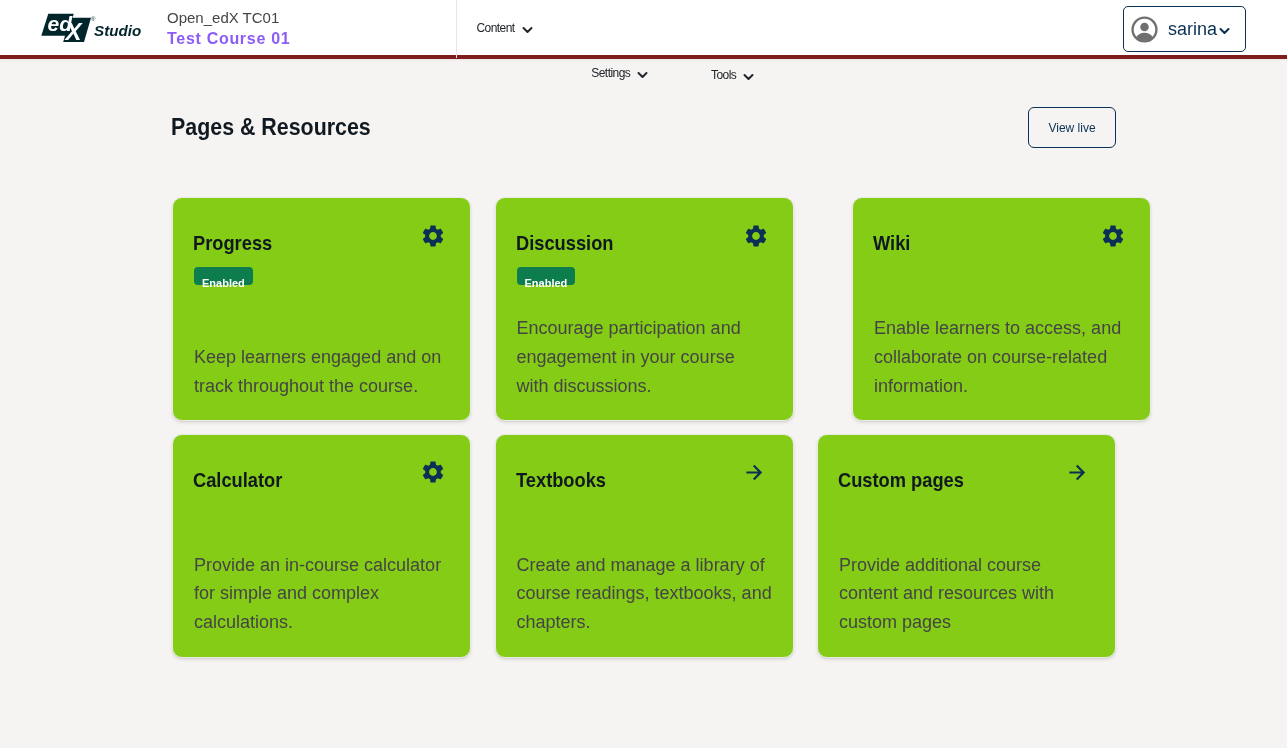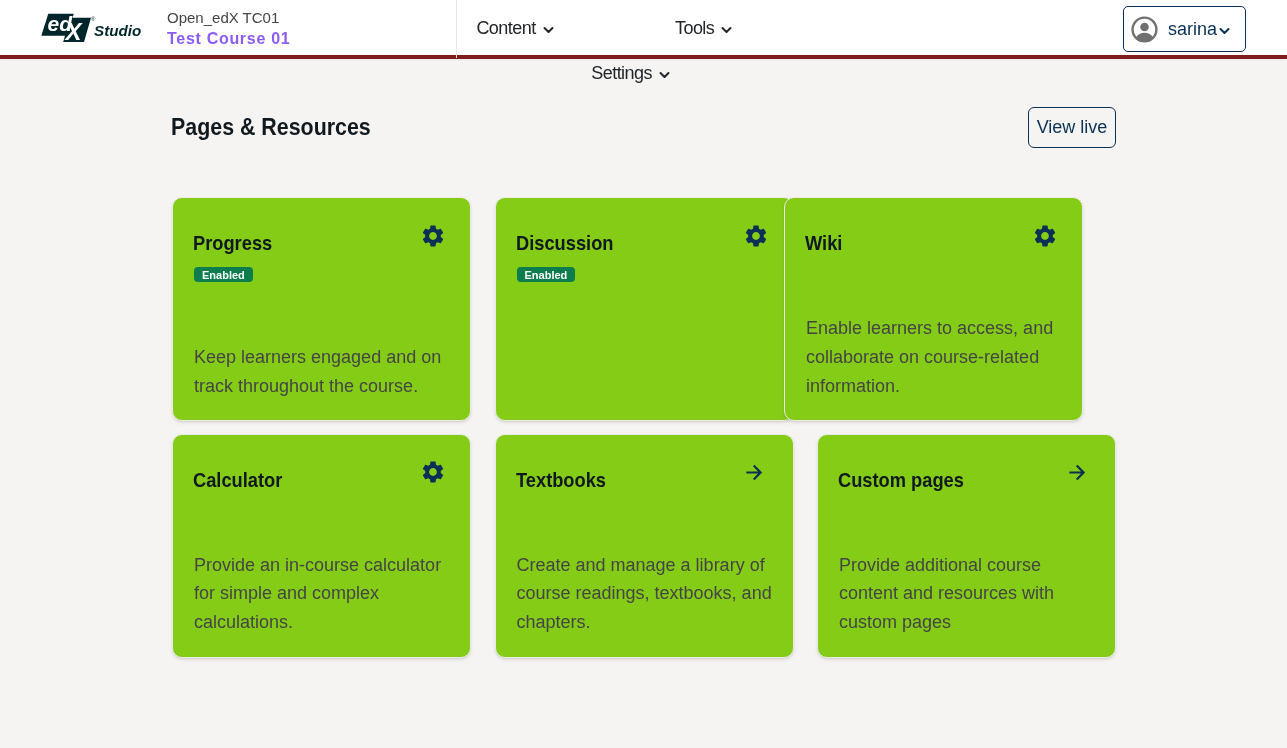--- a/index.html
+++ b/index.html
@@ -6,44 +6,44 @@
   html,body { width:1287px; height:748px; overflow:hidden; }
   body { font-family:"Liberation Sans", sans-serif; background:#f5f4f2; position:relative; }
   .header { position:absolute; left:0; top:0; width:1287px; height:59px; background:#fff;
             border-bottom:4px solid #7f1d1d; box-shadow:0 1px 3px rgba(0,0,0,0.06); z-index:5; }
   .logo { position:absolute; left:41px; top:12px; }
   .crumb1 { position:absolute; left:167px; top:8.5px; font-size:15px; color:#454545; }
   .crumb2 { position:absolute; left:167px; top:30px; font-size:16px; letter-spacing:0.7px; font-weight:bold; color:#8b5cf6; }
   .hdivider { position:absolute; left:456px; top:0; width:1px; height:58px; background:#e9e6e3; }
   .nav { position:absolute; left:0; top:-1px; height:58px; letter-spacing:-0.55px; }
   .navitem { position:absolute; height:58px; }
-  .navitem { font-size:18px; color:#212529; display:flex; align-items:center; }
+  .navitem { font-size:12px; color:#212529; display:flex; align-items:center; }
   .navitem svg { margin-left:7px; margin-top:3px; }
   .userbtn { position:absolute; left:1123px; top:6px; width:123px; height:46px;
              border:1px solid #0a3055; border-radius:5px; background:#fff;
              display:flex; align-items:center; }
   .userbtn .uname { font-size:18px; color:#0a3055; margin-left:10px; }
   .userbtn svg.chev { margin-top:3px; }
 
   .h2 { position:absolute; left:170.5px; top:114px; font-size:23px; font-weight:bold; color:#101820; transform:scaleX(0.93); transform-origin:left center; }
   .viewlive { position:absolute; left:1028px; top:107px; width:88px; height:41px;
-              border:1px solid #0a3055; border-radius:6px; color:#0a3055; font-size:18px;
+              border:1px solid #0a3055; border-radius:6px; color:#0a3055; font-size:12px;
               display:flex; align-items:center; justify-content:center; background:transparent; }
 
   .grid { position:absolute; left:172px; top:197px; width:945px; }
   .card { position:absolute; width:299px; height:224px; background:#84cc16; border:1px solid #eceae7;
           border-radius:10px; box-shadow:0 2px 4px -1px rgba(0,0,0,0.13), 0 1px 2px rgba(0,0,0,0.06); }
   .card .title { position:absolute; left:20px; top:33px; font-size:21px; font-weight:bold; color:#101820; transform:scaleX(0.87); transform-origin:left center; white-space:nowrap; }
   .card .icon { position:absolute; left:247px; top:24.5px; width:26px; height:26px; }
   .card .badge { position:absolute; left:21px; top:69px; height:15px; background:#0d7d4e; color:#fff;
-                 border-radius:4px; font-size:11px; font-weight:bold; line-height:15px; padding:1px 8px; }
+                 border-radius:4px; font-size:11px; font-weight:bold; line-height:15px; padding:9px 8px; }
   .card .desc { position:absolute; left:21px; bottom:19.5px; font-size:18px; line-height:28.8px; color:#454545; }
   .c1 { left:0; top:0; }
   .c2 { left:322.5px; top:0; }
-  .c3 { left:612px; top:0; }
+  .c3 { left:680px; top:0; }
   .c4 { left:0; top:236.5px; }
   .c5 { left:322.5px; top:236.5px; }
   .c6 { left:645px; top:236.5px; }
 </style>
 </head>
 <body>
   <div class="header">
     <svg class="logo" width="104" height="34" viewBox="0 0 104 34">
       <polygon points="7.3,1.8 32.8,1.8 25.8,23.7 0.3,23.7" fill="#00262b"></polygon>
       <polygon points="29.2,5.7 50,5.7 43,30 22.2,30" fill="#00262b"></polygon>
@@ -59,21 +59,21 @@
       <div class="navitem" style="left:476.4px;">Content
         <svg width="11" height="8" viewBox="0 0 11 8">
           <path d="M1.5 2 L5.5 6 L9.5 2" fill="none" stroke="#212529" stroke-width="2" stroke-linecap="round" stroke-linejoin="round"></path>
         </svg>
       </div>
       <div class="navitem" style="left:591.3px;margin-top:45px;">Settings
         <svg width="11" height="8" viewBox="0 0 11 8">
           <path d="M1.5 2 L5.5 6 L9.5 2" fill="none" stroke="#212529" stroke-width="2" stroke-linecap="round" stroke-linejoin="round"></path>
         </svg>
       </div>
-      <div class="navitem" style="left:675px;">Tools
+      <div class="navitem" style="left:711px;margin-top:47px;">Tools
         <svg width="11" height="8" viewBox="0 0 11 8">
           <path d="M1.5 2 L5.5 6 L9.5 2" fill="none" stroke="#212529" stroke-width="2" stroke-linecap="round" stroke-linejoin="round"></path>
         </svg>
       </div>
     </div>
     <div class="userbtn">
       <svg style="margin-left:7px;" width="27" height="27" viewBox="0 0 24 24">
         <circle cx="12" cy="12" r="10.6" fill="none" stroke="#707070" stroke-width="2.1"></circle>
         <circle cx="12" cy="9.7" r="3.8" fill="#707070"></circle>
         <path d="M12 14.9 c-3.3 0-6.1 1.6-7.5 4.1 a10.6 10.6 0 0 0 15 0 c-1.4-2.5-4.2-4.1-7.5-4.1 z" fill="#707070"></path>
@@ -96,20 +96,21 @@
       </svg>
       <div class="badge">Enabled</div>
       <div class="desc">Keep learners engaged and on<br>track throughout the course.</div>
     </div>
     <div class="card c2">
       <div class="title">Discussion</div>
       <svg class="icon" viewBox="0 0 24 24" fill="#0a3055">
         <path d="M19.14 12.94c.04-.3.06-.61.06-.94 0-.32-.02-.64-.07-.94l2.03-1.58c.18-.14.23-.41.12-.61l-1.92-3.32c-.12-.22-.37-.29-.59-.22l-2.39.96c-.5-.38-1.03-.7-1.62-.94l-.36-2.54c-.04-.24-.24-.41-.48-.41h-3.84c-.24 0-.43.17-.47.41l-.36 2.54c-.59.24-1.13.57-1.62.94l-2.39-.96c-.22-.08-.47 0-.59.22L2.74 8.87c-.12.21-.08.47.12.61l2.03 1.58c-.05.3-.09.63-.09.94s.02.64.07.94l-2.03 1.58c-.18.14-.23.41-.12.61l1.92 3.32c.12.22.37.29.59.22l2.39-.96c.5.38 1.03.7 1.62.94l.36 2.54c.05.24.24.41.48.41h3.84c.24 0 .44-.17.47-.41l.36-2.54c.59-.24 1.13-.56 1.62-.94l2.39.96c.22.08.47 0 .59-.22l1.92-3.32c.12-.22.07-.47-.12-.61l-2.01-1.58zM12 15.6c-1.98 0-3.6-1.62-3.6-3.6s1.62-3.6 3.6-3.6 3.6 1.62 3.6 3.6-1.62 3.6-3.6 3.6z"></path>
       </svg>
       <div class="badge">Enabled</div>
+      <div class="desc">Encourage participation and<br>engagement in your course<br>with discussions.</div>
     </div>
     <div class="card c3">
       <div class="title">Wiki</div>
       <svg class="icon" viewBox="0 0 24 24" fill="#0a3055">
         <path d="M19.14 12.94c.04-.3.06-.61.06-.94 0-.32-.02-.64-.07-.94l2.03-1.58c.18-.14.23-.41.12-.61l-1.92-3.32c-.12-.22-.37-.29-.59-.22l-2.39.96c-.5-.38-1.03-.7-1.62-.94l-.36-2.54c-.04-.24-.24-.41-.48-.41h-3.84c-.24 0-.43.17-.47.41l-.36 2.54c-.59.24-1.13.57-1.62.94l-2.39-.96c-.22-.08-.47 0-.59.22L2.74 8.87c-.12.21-.08.47.12.61l2.03 1.58c-.05.3-.09.63-.09.94s.02.64.07.94l-2.03 1.58c-.18.14-.23.41-.12.61l1.92 3.32c.12.22.37.29.59.22l2.39-.96c.5.38 1.03.7 1.62.94l.36 2.54c.05.24.24.41.48.41h3.84c.24 0 .44-.17.47-.41l.36-2.54c.59-.24 1.13-.56 1.62-.94l2.39.96c.22.08.47 0 .59-.22l1.92-3.32c.12-.22.07-.47-.12-.61l-2.01-1.58zM12 15.6c-1.98 0-3.6-1.62-3.6-3.6s1.62-3.6 3.6-3.6 3.6 1.62 3.6 3.6-1.62 3.6-3.6 3.6z"></path>
       </svg>
       <div class="desc">Enable learners to access, and<br>collaborate on course-related<br>information.</div>
     </div>
     <div class="card c4">
       <div class="title">Calculator</div>

